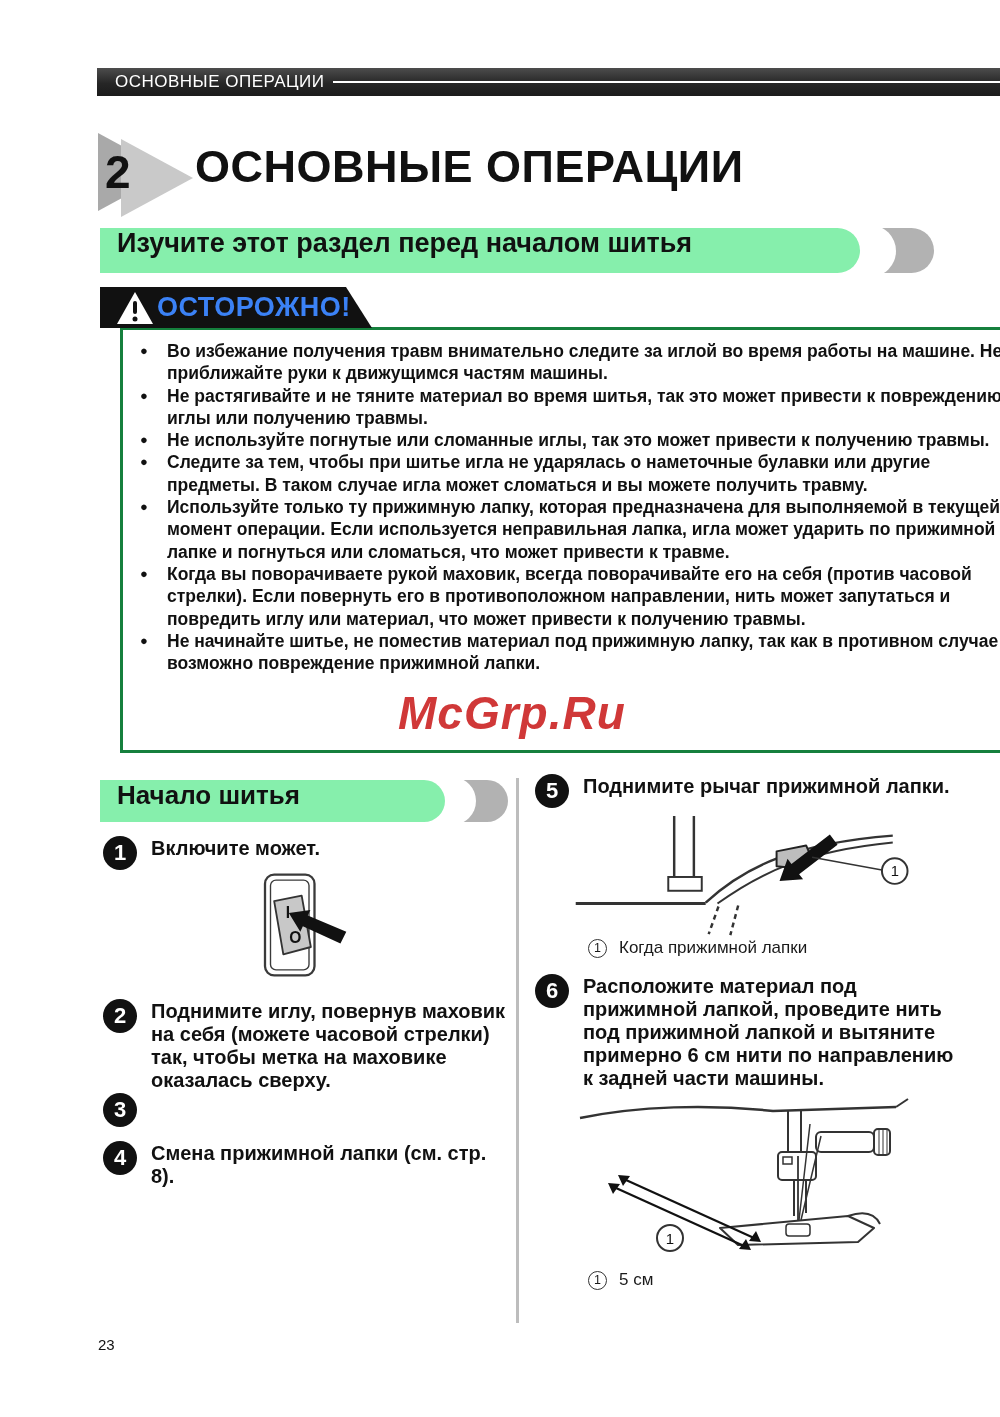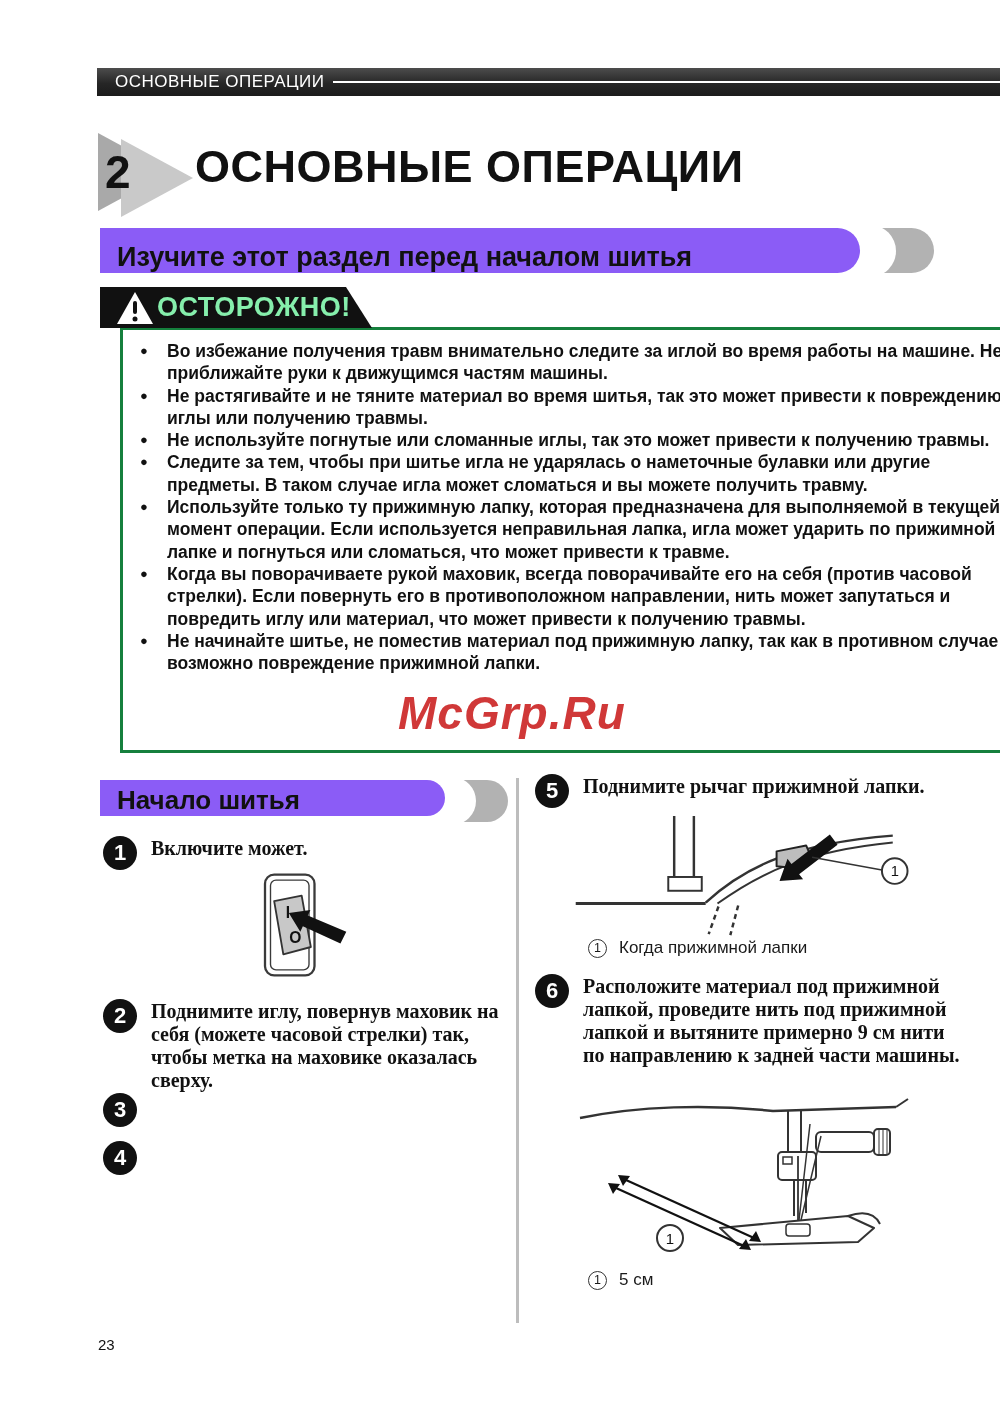--- a/index.html
+++ b/index.html
@@ -15,56 +15,56 @@
 
   
   .chapter{position:absolute;left:95px;top:131px;height:82px;width:800px;}
   .tri{position:absolute;width:0;height:0;border-top:39px solid transparent;border-bottom:39px solid transparent;}
   .tri.back{left:3px;top:2px;border-left:72px solid #a9a9a9;}
   .tri.front{left:26px;top:8px;border-left:72px solid #c9c9c9;}
   .chapter .num{position:absolute;left:10px;top:14px;font-size:46px;font-weight:bold;}
   .chapter .title{position:absolute;left:100px;top:10px;font-size:45px;font-weight:bold;letter-spacing:.5px;white-space:nowrap;}
 
   
-  .sec-bar{position:absolute;background:#8b5cf6;border-radius:0 23px 23px 0;
-    display:flex;align-items:flex-end;box-sizing:border-box;padding-left:17px;}
+  .sec-bar{position:absolute;background:#86efac;border-radius:0 23px 23px 0;
+    display:flex;align-items:flex-start;box-sizing:border-box;padding-left:17px;}
   .sec-bar .t{font-weight:bold;}
   .crescent{position:absolute;background:#b2b2b2;border-radius:0 23px 23px 0;overflow:hidden;}
   .crescent .cut{position:absolute;left:-30px;top:-3px;width:52px;height:52px;border-radius:50%;background:#fff;}
 
   .intro-bar{left:100px;top:228px;width:760px;height:45px;}
   .intro-bar .t{font-size:27px;}
   .intro-cres{left:874px;top:228px;width:60px;height:45px;}
 
-  .start-bar{left:100px;top:780px;width:345px;height:36px;}
+  .start-bar{left:100px;top:780px;width:345px;height:42px;}
   .start-bar .t{font-size:26px;}
   .start-cres{left:456px;top:780px;width:52px;height:42px;}
   .start-cres .cut{left:-28px;top:-3px;width:48px;height:48px;}
 
   
   .caution-banner{position:absolute;left:100px;top:287px;width:272px;height:41px;background:#111;
     clip-path:polygon(0 0,calc(100% - 26px) 0,100% 100%,0 100%);
     display:flex;align-items:center;padding-left:16px;box-sizing:border-box;z-index:2;}
-  .caution-banner .lbl{color:#86efac;font-size:27px;font-weight:bold;margin-left:3px;letter-spacing:.5px;}
+  .caution-banner .lbl{color:#3b82f6;font-size:27px;font-weight:bold;margin-left:3px;letter-spacing:.5px;}
   .caution-box{position:absolute;left:100px;top:327px;width:907px;height:426px;border:3px solid #15803d;box-sizing:border-box;margin-left:20px;}
   .caution-list{margin:0;padding:10px 12px 6px 16px;list-style:none;}
   .caution-list li{position:relative;padding-left:28px;font-size:17.5px;line-height:22.3px;font-weight:bold;}
   .caution-list li::before{content:"\25CF";position:absolute;left:1px;top:0;font-size:13px;}
 
   
   .watermark{position:absolute;left:398px;top:686px;font-size:46px;font-weight:bold;font-style:italic;
     color:rgba(201,28,28,.88);letter-spacing:1px;z-index:5;white-space:nowrap;}
 
   
   .divider{position:absolute;left:516px;top:778px;width:3px;height:545px;background:#bdbdbd;}
 
   .step{position:absolute;display:flex;}
   .badge{width:34px;height:34px;border-radius:50%;background:#111;color:#fff;font-size:22px;font-weight:bold;
     display:flex;align-items:center;justify-content:center;flex:0 0 34px;}
-  .step .txt{font-size:20px;line-height:23px;font-weight:bold;margin-left:14px;padding-top:1px;font-family:Liberation Serif, serif;}
+  .step .txt{font-size:20px;line-height:23px;font-weight:bold;margin-left:14px;padding-top:1px;}
 
   .caption{position:absolute;font-size:17px;display:flex;align-items:center;color:#1a1a1a;}
   .cmark{display:inline-flex;width:19px;height:19px;border:1.6px solid #333;border-radius:50%;
     align-items:center;justify-content:center;font-size:12.5px;box-sizing:border-box;margin-right:12px;flex:0 0 19px;}
 
   .illus{position:absolute;}
   svg text{font-family:"Liberation Sans","DejaVu Sans",sans-serif;fill:#111;}
 
   .page-number{position:absolute;left:98px;top:1336px;font-size:15px;}
 </style>
@@ -142,20 +142,21 @@
     <span class="badge">2</span>
     <span class="txt" style="width:368px;">Поднимите иглу, повернув маховик на себя (можете часовой стрелки) так, чтобы метка на маховике оказалась сверху.</span>
   </div>
 
   <div class="step" style="left:103px;top:1093px;width:405px;">
     <span class="badge">3</span>
   </div>
 
   <div class="step" style="left:103px;top:1141px;width:405px;">
     <span class="badge">4</span>
+    <span class="txt" style="width:368px;">Смена прижимной лапки (см. стр. 8).</span>
   </div>
 
   <div class="step" style="left:535px;top:774px;width:430px;">
     <span class="badge">5</span>
     <span class="txt">Поднимите рычаг прижимной лапки.</span>
   </div>
 
   <svg class="illus" style="left:555px;top:812px;" width="390" height="128" viewBox="0 0 390 130">
     <path d="M118,4 V70 M138,4 V66" stroke="#333" stroke-width="2.5" fill="none"></path>
     <rect x="112" y="66" width="34" height="14" fill="#fff" stroke="#333" stroke-width="2"></rect>
@@ -170,21 +171,21 @@
     <text x="342" y="65.5" font-size="15" text-anchor="middle">1</text>
   </svg>
 
   <div class="caption" style="left:588px;top:938px;">
     <span class="cmark">1</span>
     <span>Когда прижимной лапки</span>
   </div>
 
   <div class="step" style="left:535px;top:974px;width:430px;">
     <span class="badge">6</span>
-    <span class="txt" style="width:385px;">Расположите материал под прижимной лапкой, проведите нить под прижимной лапкой и вытяните примерно 9 см нити по направлению к задней части машины.</span>
+    <span class="txt" style="width:385px;">Расположите материал под прижимной лапкой, проведите нить под прижимной лапкой и вытяните примерно 6 см нити по направлению к задней части машины.</span>
   </div>
 
   <svg class="illus" style="left:558px;top:1098px;" width="390" height="165" viewBox="0 0 390 165">
     <path d="M22,20 C80,8 150,6 215,13 L338,9" stroke="#333" stroke-width="2.5" fill="none"></path>
     <path d="M338,9 L350,1" stroke="#333" stroke-width="2" fill="none"></path>
     <path d="M230,13 V56 M243,13 V54" stroke="#333" stroke-width="2" fill="none"></path>
     <rect x="220" y="54" width="38" height="28" rx="4" fill="#fff" stroke="#333" stroke-width="2"></rect>
     <rect x="225" y="59" width="9" height="7" fill="none" stroke="#333" stroke-width="1.5"></rect>
     <rect x="258" y="34" width="58" height="20" rx="5" fill="#fff" stroke="#333" stroke-width="2"></rect>
     <rect x="316" y="31" width="16" height="26" rx="4" fill="#fff" stroke="#333" stroke-width="2"></rect>

